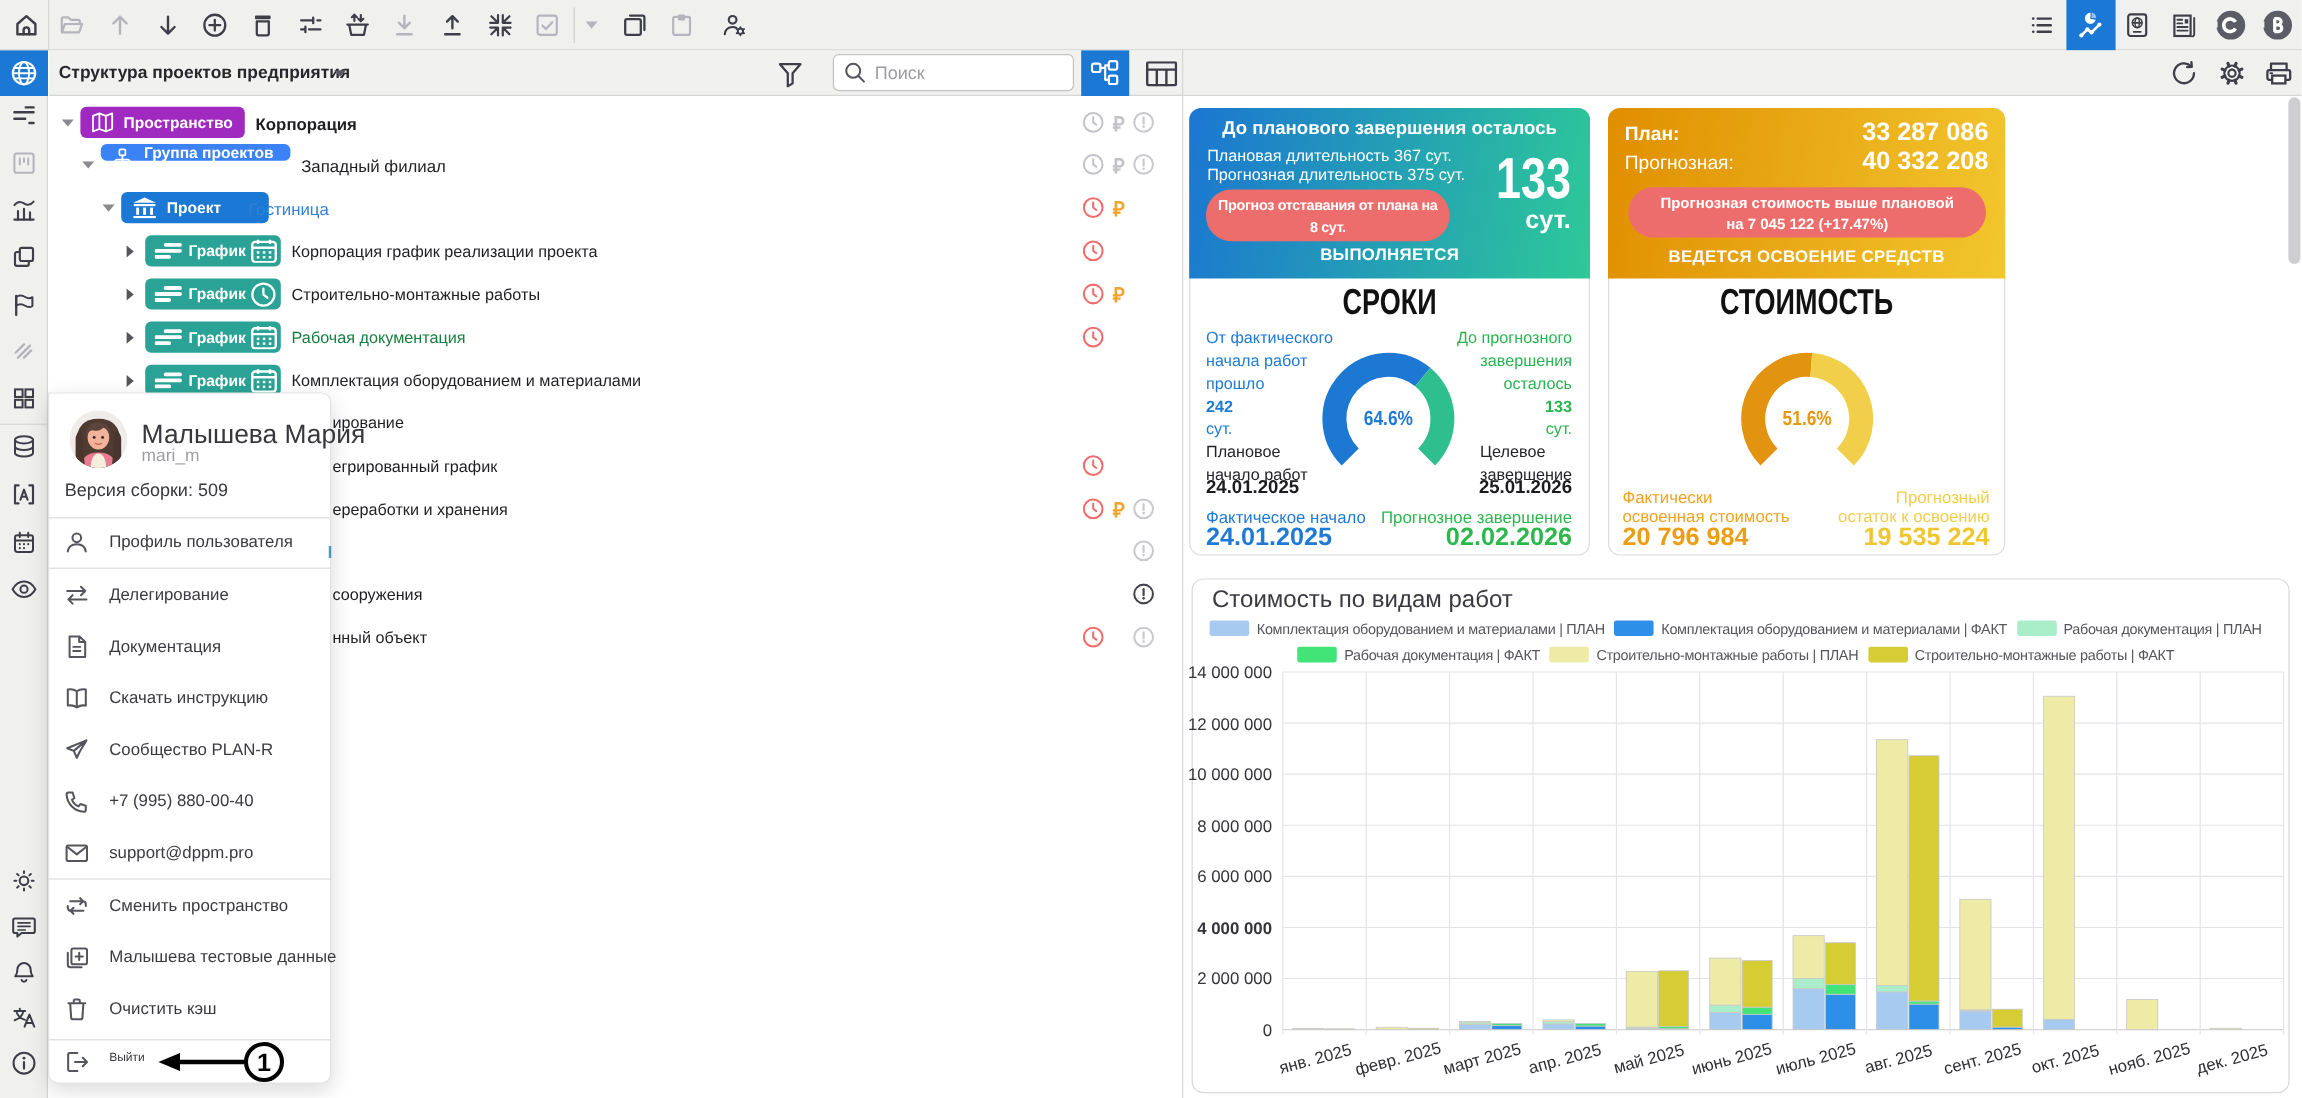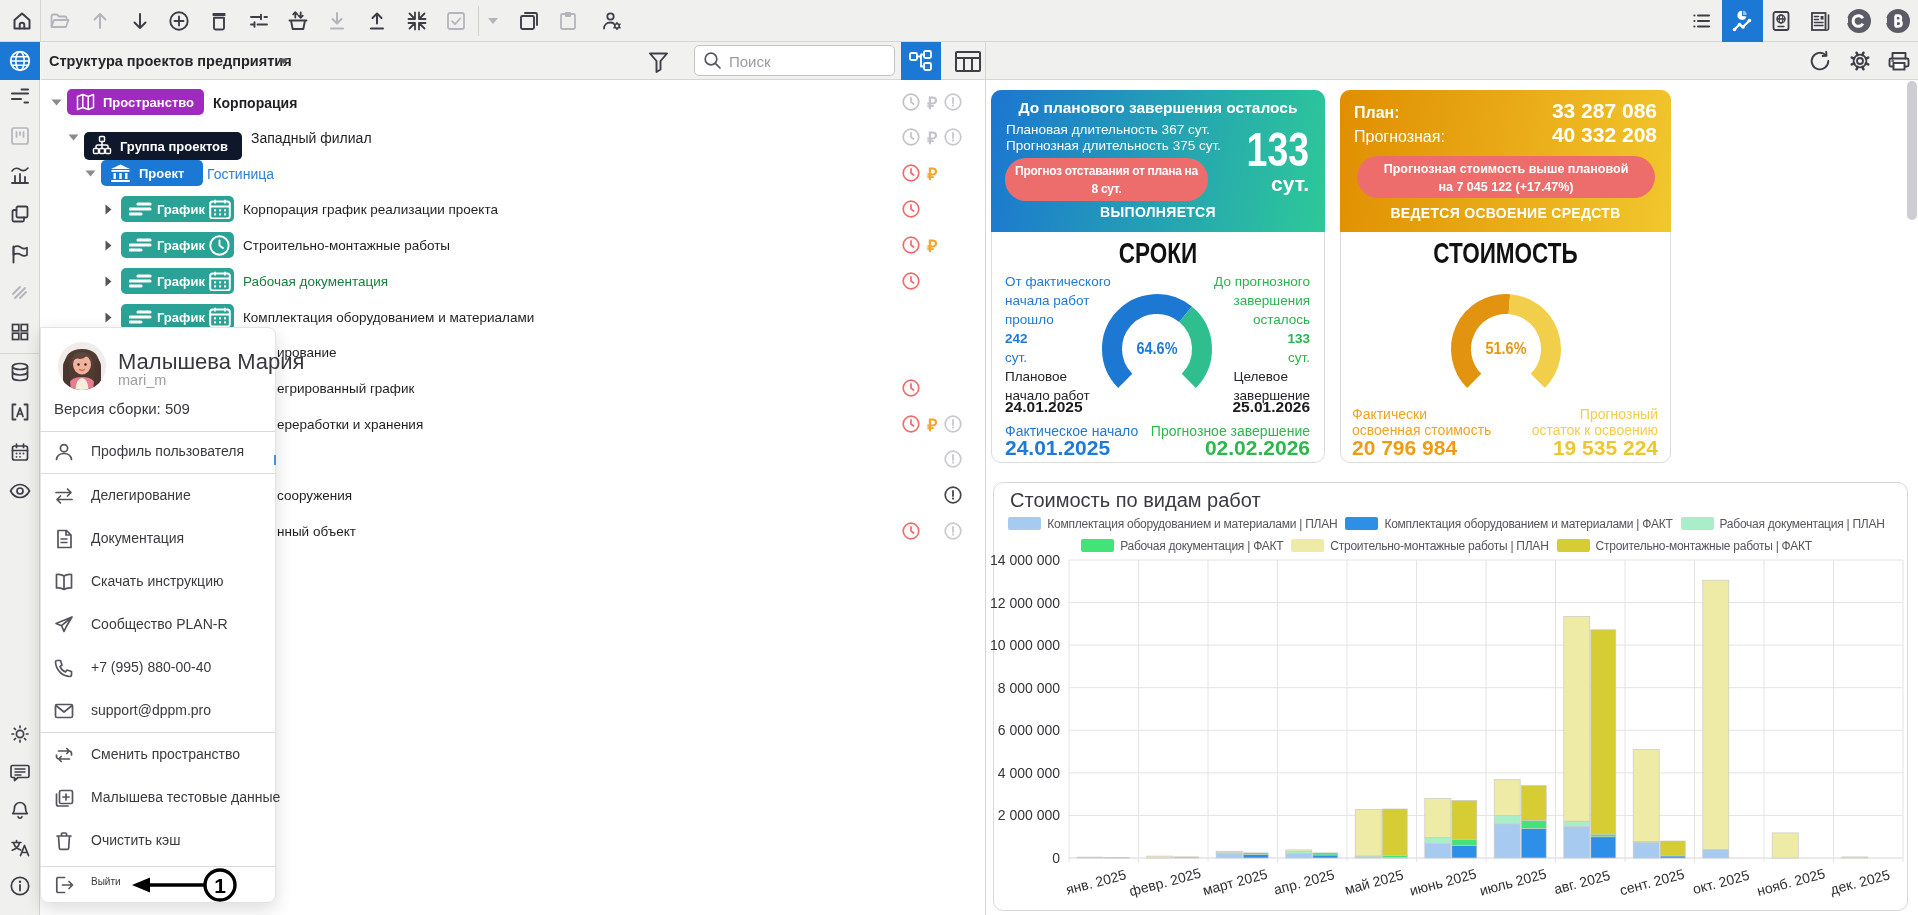--- a/index.html
+++ b/index.html
@@ -232,21 +232,21 @@
   </svg>
 <div class="abs" style="left:924px;top:91px;width:17px;text-align:center;font-size:17px;font-weight:bold;color:#c2c2c8">₽</div>
 <svg class="abs" style="left:944px;top:93px" width="18" height="18" viewBox="0 0 18 18" fill="none">
     <circle cx="9" cy="9" r="7.8" stroke="#c8c8ce" stroke-width="1.7"></circle>
     <path d="M9 5 v5" stroke="#c8c8ce" stroke-width="1.8" stroke-linecap="round"></path>
     <circle cx="9" cy="12.6" r="1.1" fill="#c8c8ce"></circle>
   </svg>
 <svg class="abs" style="left:68px;top:134px" width="11" height="8" viewBox="0 0 11 8" fill="none">
     <path d="M0.5 0.5 L5.5 6.5 L10.5 0.5 Z" fill="#8a8a90"></path>
   </svg>
-<div class="abs" style="left:84px;top:132px;width:158px;height:28px;background:#0f172a;border-radius:5px">
+<div class="abs" style="left:84px;top:120px;width:158px;height:14px;background:#3b82f6;border-radius:5px">
     <svg class="abs" style="left:8px;top:3px" width="20" height="20" viewBox="0 0 20 20" fill="none">
       <path d="M10 6.5 v3 M4 13.5 v-2 a1.5 1.5 0 0 1 1.5-1.5 h9 a1.5 1.5 0 0 1 1.5 1.5 v2 M10 9.5 v4" stroke="#fff" stroke-width="1.5" stroke-linecap="round" stroke-linejoin="round"></path>
       <rect x="7.5" y="1.5" width="5" height="5" rx="1" stroke="#fff" stroke-width="1.5"></rect>
       <rect x="1.5" y="13.5" width="5" height="5" rx="1" stroke="#fff" stroke-width="1.5"></rect>
       <rect x="7.5" y="13.5" width="5" height="5" rx="1" stroke="#fff" stroke-width="1.5"></rect>
       <rect x="13.5" y="13.5" width="5" height="5" rx="1" stroke="#fff" stroke-width="1.5"></rect>
     </svg>
     <div style="position:absolute;left:36px;top:50%;transform:translateY(-50%);font-size:13px;font-weight:600;color:#fff;white-space:nowrap">Группа проектов</div>
   </div>
 <div class="abs" style="left:251px;top:130px;font-size:14px;color:#1f1f23;font-weight:normal;white-space:nowrap;">Западный филиал</div>
@@ -256,21 +256,21 @@
   </svg>
 <div class="abs" style="left:924px;top:126px;width:17px;text-align:center;font-size:17px;font-weight:bold;color:#c2c2c8">₽</div>
 <svg class="abs" style="left:944px;top:128px" width="18" height="18" viewBox="0 0 18 18" fill="none">
     <circle cx="9" cy="9" r="7.8" stroke="#c8c8ce" stroke-width="1.7"></circle>
     <path d="M9 5 v5" stroke="#c8c8ce" stroke-width="1.8" stroke-linecap="round"></path>
     <circle cx="9" cy="12.6" r="1.1" fill="#c8c8ce"></circle>
   </svg>
 <svg class="abs" style="left:85px;top:170px" width="11" height="8" viewBox="0 0 11 8" fill="none">
     <path d="M0.5 0.5 L5.5 6.5 L10.5 0.5 Z" fill="#8a8a90"></path>
   </svg>
-<div class="abs" style="left:101px;top:160px;width:102px;height:26px;background:#1b78d4;border-radius:5px">
+<div class="abs" style="left:101px;top:160px;width:123px;height:26px;background:#1b78d4;border-radius:5px">
     <svg class="abs" style="left:9px;top:4px" width="21" height="18" viewBox="0 0 21 18" fill="none">
       <path d="M10.5 0.5 L20 5 H1 Z" fill="#fff"></path>
       <rect x="1.5" y="6" width="18" height="1.8" fill="#fff"></rect>
       <rect x="3.5" y="9" width="2.4" height="6" fill="#fff"></rect>
       <rect x="9.3" y="9" width="2.4" height="6" fill="#fff"></rect>
       <rect x="15.1" y="9" width="2.4" height="6" fill="#fff"></rect>
       <rect x="1" y="16" width="19" height="1.9" rx="0.9" fill="#fff"></rect>
     </svg>
     <div style="position:absolute;left:38px;top:50%;transform:translateY(-50%);font-size:13px;font-weight:600;color:#fff;white-space:nowrap">Проект</div>
   </div>
@@ -471,21 +471,21 @@
 <div class="abs" style="left:1352px;top:406px;font-size:14px;color:#f2a21f;font-weight:normal;white-space:nowrap;line-height:16px;">Фактически<br>освоенная стоимость</div>
 <div class="abs" style="left:1352px;top:436px;font-size:21px;color:#ee9d13;font-weight:bold;white-space:nowrap;">20 796 984</div>
 <div class="abs" style="right:260px;top:406px;font-size:14px;color:#f4cd49;font-weight:normal;white-space:nowrap;line-height:16px;text-align:right;">Прогнозный<br>остаток к освоению</div>
 <div class="abs" style="right:260px;top:436px;font-size:21px;color:#f0c630;font-weight:bold;white-space:nowrap;">19 535 224</div>
 <div class="abs" style="left:993px;top:482px;width:915px;height:429px;background:#fff;border:1px solid #d9d9d9;border-radius:10px"></div>
 <div class="abs" style="left:1010px;top:489px;font-size:20px;color:#3a3a42;font-weight:normal;white-space:nowrap;">Стоимость по видам работ</div>
 <div class="abs" style="left:993px;top:517px;width:915px;text-align:center;font-size:12px;letter-spacing:-0.25px;color:#55555c;white-space:nowrap"><span style="display:inline-block;width:33px;height:13px;border-radius:2px;background:#a7cbf0;vertical-align:-2px;margin-right:6px"></span><span style="margin-right:8px">Комплектация оборудованием и материалами | ПЛАН</span><span style="display:inline-block;width:33px;height:13px;border-radius:2px;background:#2e8fe8;vertical-align:-2px;margin-right:6px"></span><span style="margin-right:8px">Комплектация оборудованием и материалами | ФАКТ</span><span style="display:inline-block;width:33px;height:13px;border-radius:2px;background:#a9eec9;vertical-align:-2px;margin-right:6px"></span><span style="margin-right:8px">Рабочая документация | ПЛАН</span></div>
 <div class="abs" style="left:993px;top:539px;width:915px;text-align:center;font-size:12px;letter-spacing:-0.25px;color:#55555c;white-space:nowrap"><span style="display:inline-block;width:33px;height:13px;border-radius:2px;background:#43e477;vertical-align:-2px;margin-right:6px"></span><span style="margin-right:8px">Рабочая документация | ФАКТ</span><span style="display:inline-block;width:33px;height:13px;border-radius:2px;background:#eeeba6;vertical-align:-2px;margin-right:6px"></span><span style="margin-right:8px">Строительно-монтажные работы | ПЛАН</span><span style="display:inline-block;width:33px;height:13px;border-radius:2px;background:#d6cc33;vertical-align:-2px;margin-right:6px"></span><span style="margin-right:8px">Строительно-монтажные работы | ФАКТ</span></div>
 <div class="abs" style="right:858px;top:850.0px;font-size:14px;color:#33333a;font-weight:normal;white-space:nowrap;">0</div>
 <div class="abs" style="right:858px;top:807.4285714285714px;font-size:14px;color:#33333a;font-weight:normal;white-space:nowrap;">2 000 000</div>
-<div class="abs" style="right:858px;top:764.8571428571429px;font-size:14px;color:#33333a;font-weight:normal;white-space:nowrap;">4 000 000</div>
+<div class="abs" style="right:858px;top:764.8571428571429px;font-size:14px;color:#33333a;font-weight:bold;white-space:nowrap;">4 000 000</div>
 <div class="abs" style="right:858px;top:722.2857142857143px;font-size:14px;color:#33333a;font-weight:normal;white-space:nowrap;">6 000 000</div>
 <div class="abs" style="right:858px;top:679.7142857142858px;font-size:14px;color:#33333a;font-weight:normal;white-space:nowrap;">8 000 000</div>
 <div class="abs" style="right:858px;top:637.1428571428571px;font-size:14px;color:#33333a;font-weight:normal;white-space:nowrap;">10 000 000</div>
 <div class="abs" style="right:858px;top:594.5714285714286px;font-size:14px;color:#33333a;font-weight:normal;white-space:nowrap;">12 000 000</div>
 <div class="abs" style="right:858px;top:552.0px;font-size:14px;color:#33333a;font-weight:normal;white-space:nowrap;">14 000 000</div>
 <svg class="abs" style="left:0px;top:0px" width="1918" height="915" viewBox="0 0 1918 915" fill="none">
     <line x1="1069.0" y1="858.0" x2="1903.0" y2="858.0" stroke="#d4d4d8" stroke-width="1"></line>
     <line x1="1069.0" y1="815.4" x2="1903.0" y2="815.4" stroke="#e4e4e8" stroke-width="1"></line>
     <line x1="1069.0" y1="772.9" x2="1903.0" y2="772.9" stroke="#e4e4e8" stroke-width="1"></line>
     <line x1="1069.0" y1="730.3" x2="1903.0" y2="730.3" stroke="#e4e4e8" stroke-width="1"></line>

